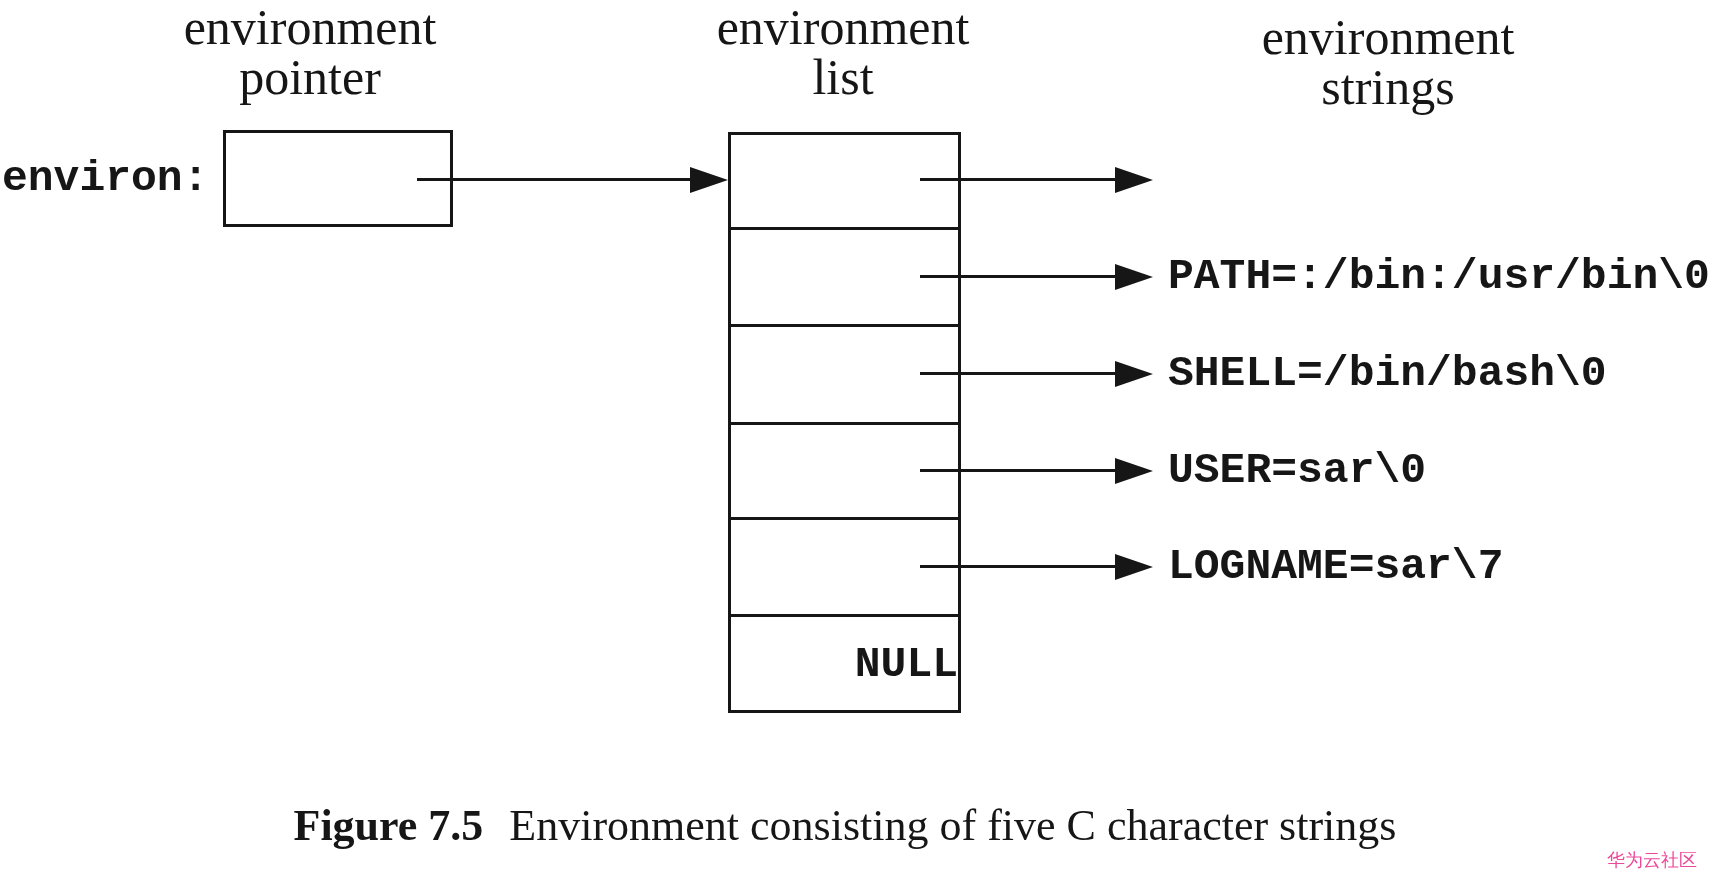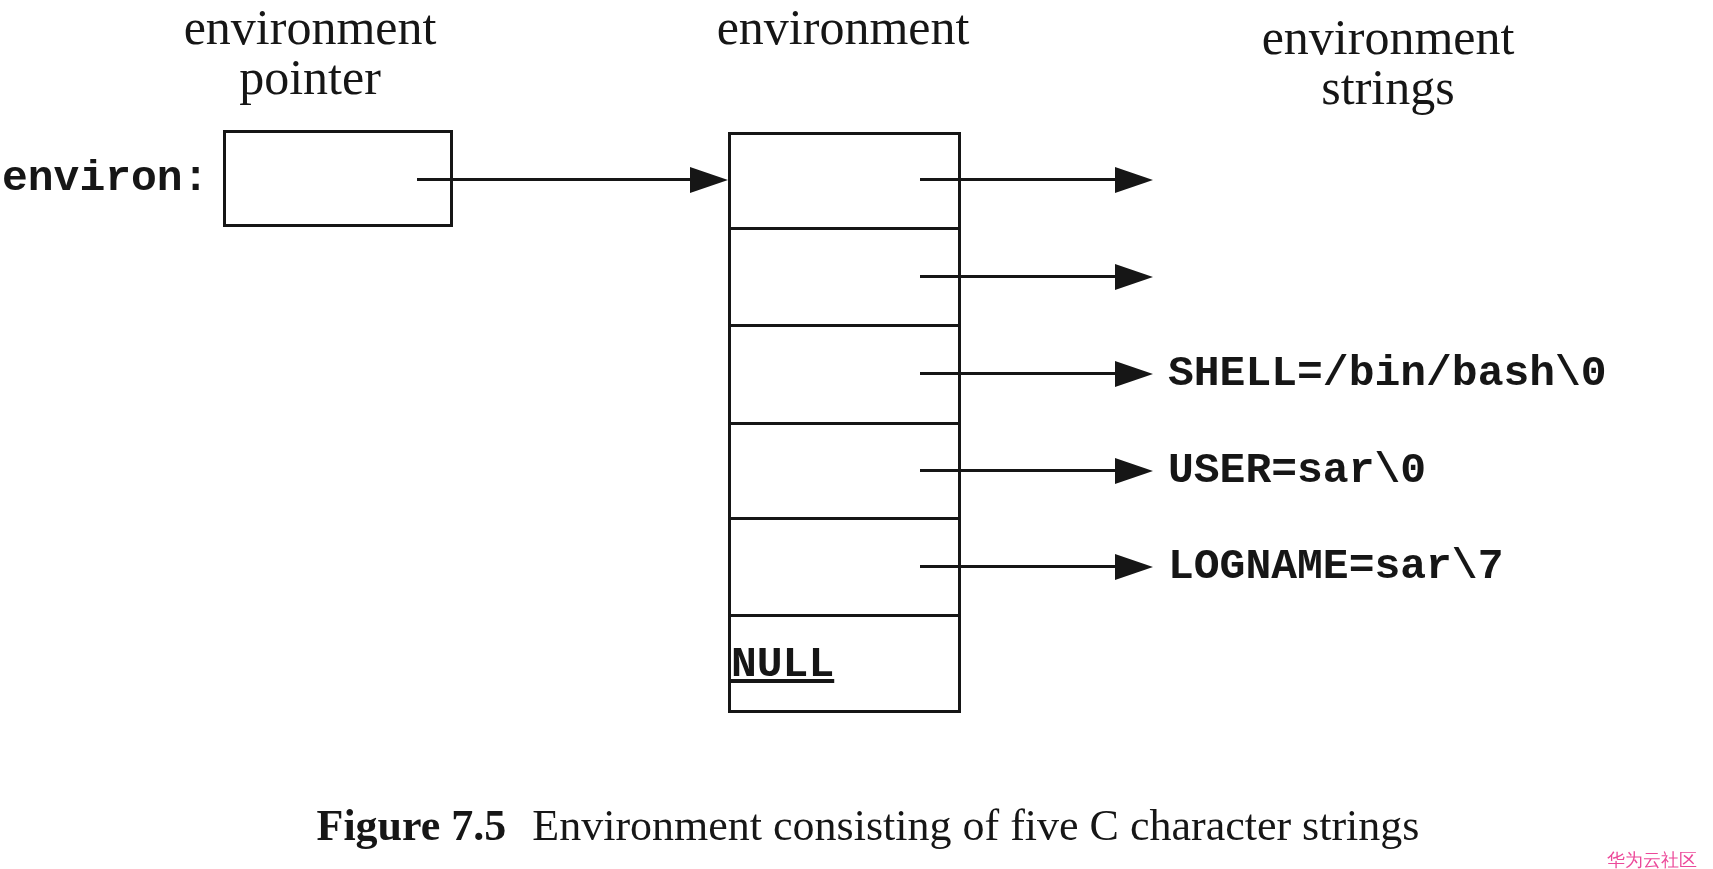--- a/index.html
+++ b/index.html
@@ -17,42 +17,43 @@
   }
   .abs{position:absolute;}
   .box{position:absolute;border:3px solid #161616;box-sizing:border-box;background:#ffffff;}
   .hline{position:absolute;height:3px;background:#161616;}
   .ahead{
     position:absolute;width:0;height:0;
     border-top:13px solid transparent;border-bottom:13px solid transparent;
     border-left:38px solid #161616;
   }
   .divider{position:absolute;left:0;width:100%;height:3px;background:#161616;}
-  .null-cell{position:absolute;left:0;width:100%;text-align:left;text-decoration:underline;}
+  .null-cell{position:absolute;left:0;width:100%;text-align:right;}
   .caption{
     position:absolute;left:845px;top:798px;transform:translateX(-50%);
-    font-size:44px;line-height:56px;white-space:nowrap;margin-left:23px;
+    font-size:44px;line-height:56px;white-space:nowrap;
   }
   .caption .figlabel{font-weight:700;margin-right:26px;}
   .wm{
     position:absolute;top:848px;right:16px;color:#ec4899;
     font-family:"DejaVu Sans","Liberation Sans",sans-serif;font-size:18px;white-space:nowrap;
   }
 </style>
 </head>
 <body>
 
 <div class="stage">
 
   <div class="hdr" style="left:310px;top:2px">
     <div>environment</div>
     <div>pointer</div>
   </div>
   <div class="hdr" style="left:843px;top:2px">
     <div>environment</div>
+    <div>list</div>
   </div>
   <div class="hdr" style="left:1388px;top:12px">
     <div>environment</div>
     <div>strings</div>
   </div>
 
   <div class="mono abs" style="left:2px;top:154px">environ:</div>
 
   <div class="box" style="left:223px;top:130px;width:230px;height:97px"></div>
 
@@ -66,20 +67,21 @@
     <div class="divider" style="top:382px"></div>
     <div class="divider" style="top:479px"></div>
     <div class="mono null-cell" style="top:505px">NULL</div>
   </div>
 
   <div class="hline" style="left:920px;top:178px;width:198px"></div>
   <div class="ahead" style="left:1115px;top:167px"></div>
 
   <div class="hline" style="left:920px;top:275px;width:198px"></div>
   <div class="ahead" style="left:1115px;top:264px"></div>
+  <div class="mono abs" style="left:1168px;top:252px">PATH=:/bin:/usr/bin\0</div>
 
   <div class="hline" style="left:920px;top:372px;width:198px"></div>
   <div class="ahead" style="left:1115px;top:361px"></div>
   <div class="mono abs" style="left:1168px;top:349px">SHELL=/bin/bash\0</div>
 
   <div class="hline" style="left:920px;top:469px;width:198px"></div>
   <div class="ahead" style="left:1115px;top:458px"></div>
   <div class="mono abs" style="left:1168px;top:446px">USER=sar\0</div>
 
   <div class="hline" style="left:920px;top:565px;width:198px"></div>

